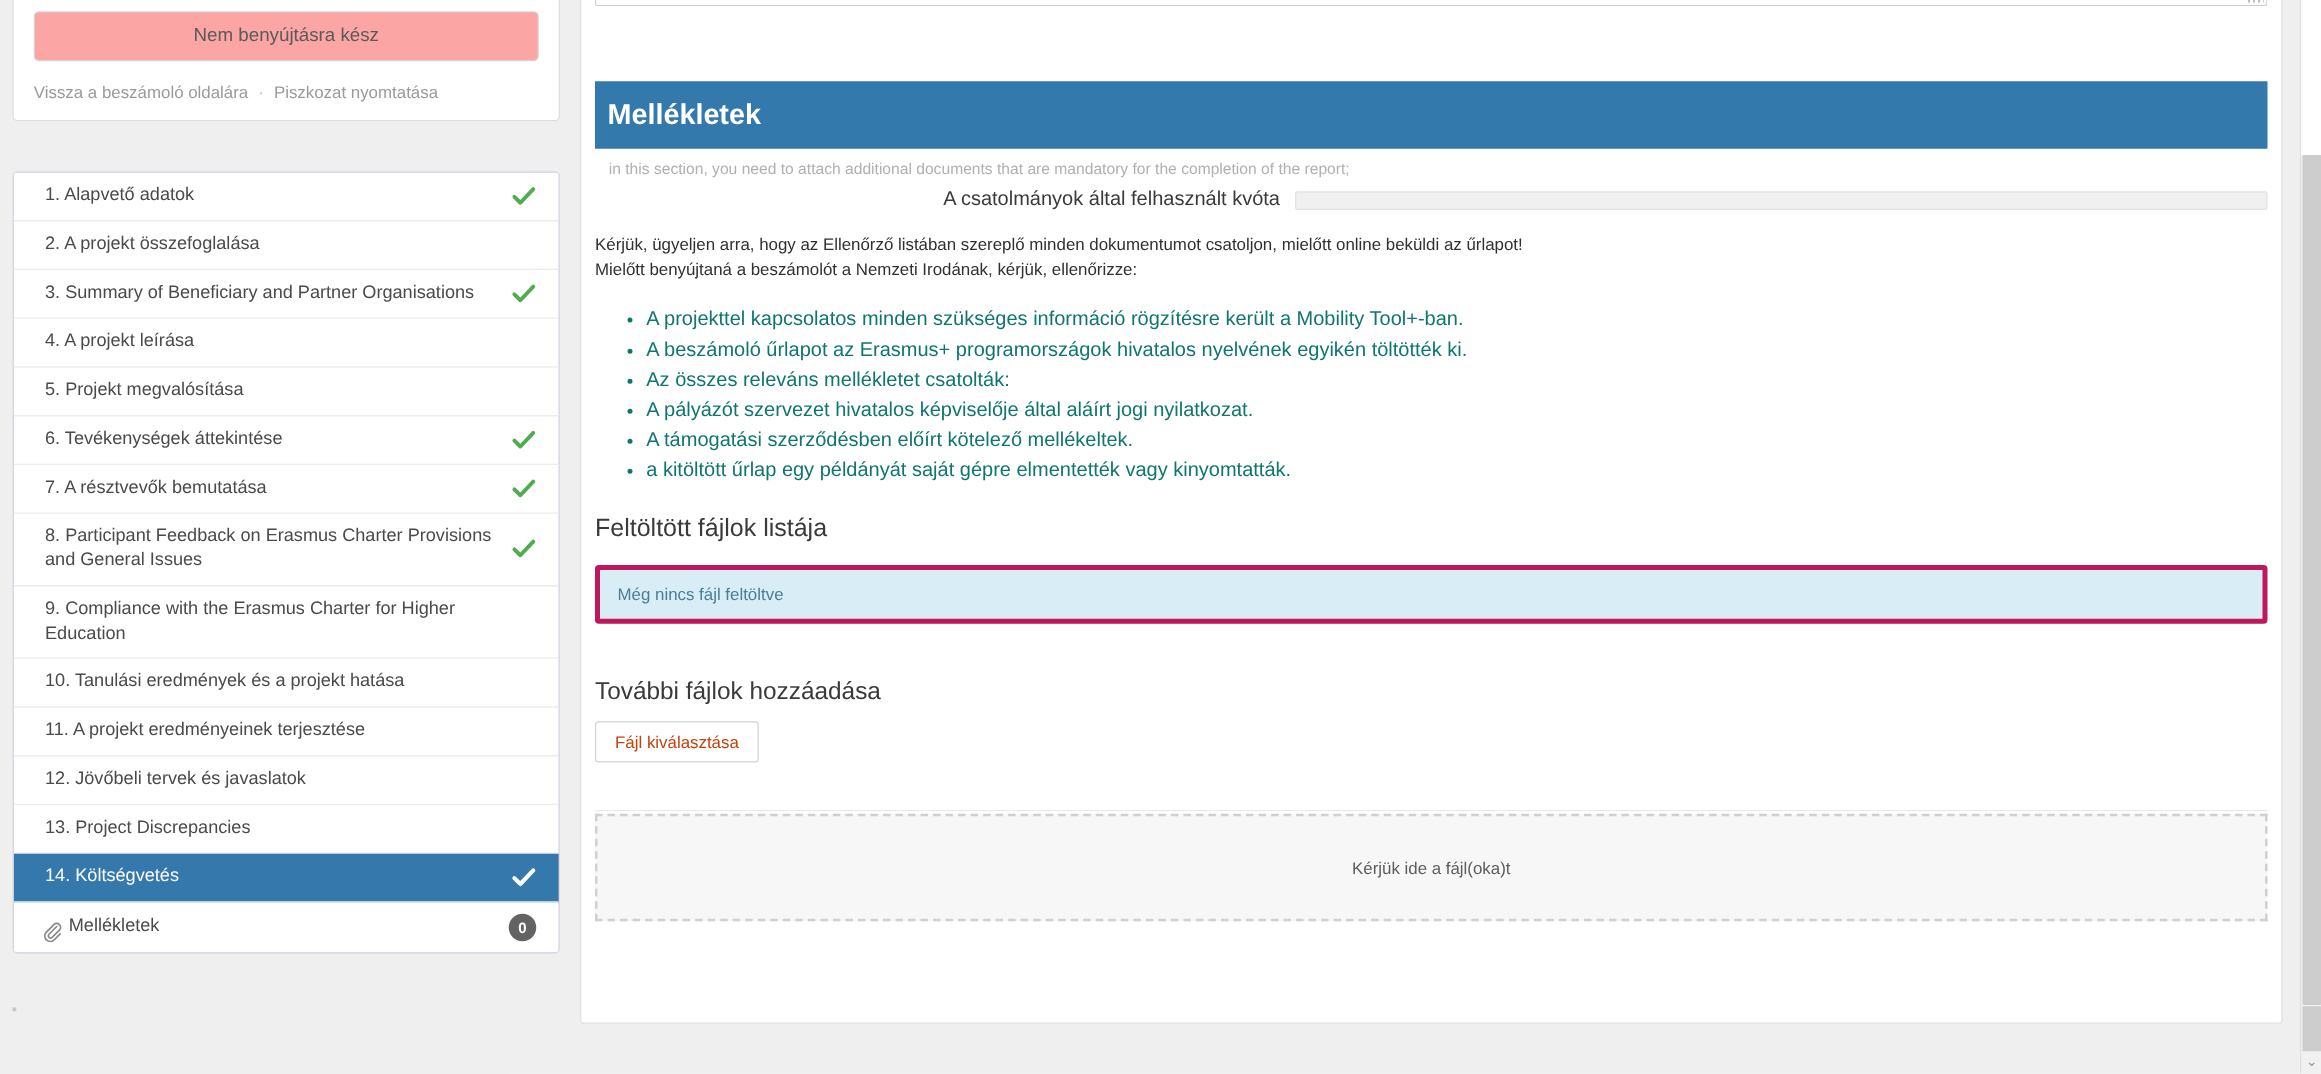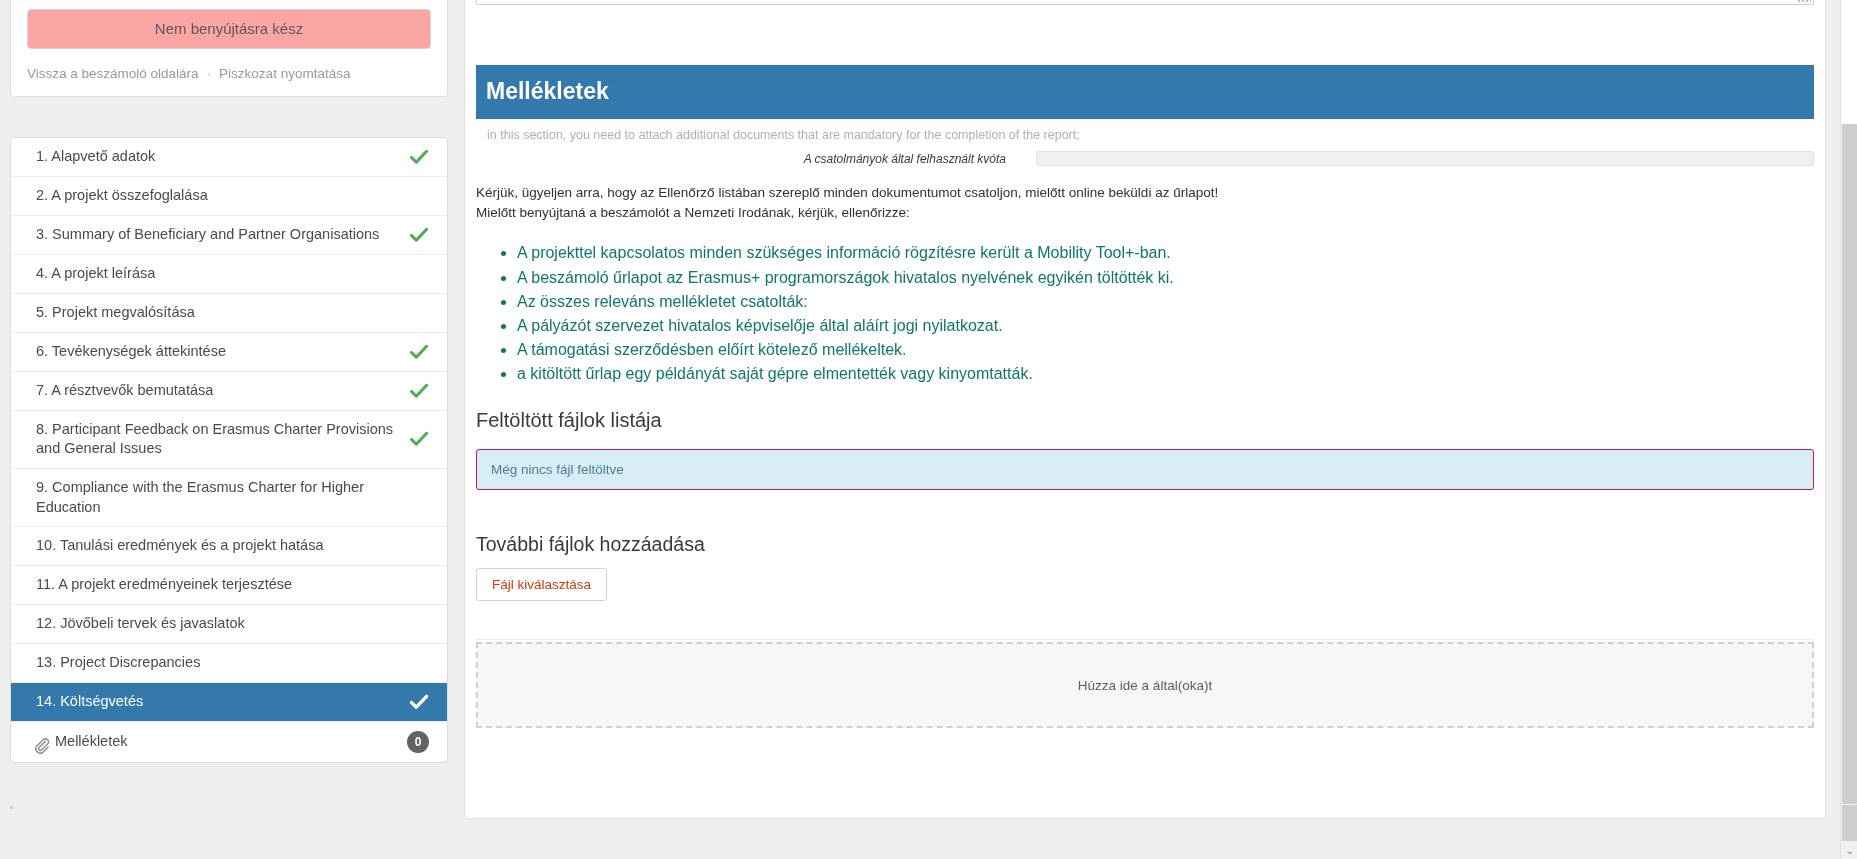--- a/index.html
+++ b/index.html
@@ -211,25 +211,24 @@
     line-height: 1.5;
   }
 
   .quota-row {
     display: flex;
     align-items: center;
     padding: 6px 11px 0 11px;
   }
   .quota-label {
     text-align: right;
-    font-size: 12px;
+    font-size: 16px;
     color: #3a3a3a;
     width: 560px;
-    padding-right: 30px;
-    font-style: italic;
+    padding-right: 12px;
   }
   .quota-bar {
     flex: 1;
     height: 15px;
     background: #f0f0f0;
     border: 1px solid #e2e2e2;
     border-radius: 2px;
     overflow: hidden;
     position: relative;
   }
@@ -263,21 +262,21 @@
     color: #3a3a3a;
     font-weight: normal;
     margin: 23px 0 0 0;
     padding: 0 11px;
     line-height: 1.2;
   }
 
   .alert-info {
     margin: 17px 11px 12px 11px;
     background: #d9edf7;
-    border: 1px solid #be185d;
+    border: 4px solid #be185d;
     border-radius: 3px;
     padding: 12px 14px;
     font-size: 13.5px;
     color: #4b7e95;
   }
 
   .subheading-2 {
     font-size: 19.5px;
     color: #3a3a3a;
     font-weight: normal;
@@ -530,21 +529,21 @@
 
       <div class="alert-info">Még nincs fájl feltöltve</div>
 
       <h2 class="subheading-2">További fájlok hozzáadása</h2>
 
       <div class="file-btn-row">
         <button class="file-btn">Fájl kiválasztása</button>
       </div>
 
       <div class="dropzone-outer">
-        <div class="dropzone">Húzza ide a által(oka)t</div>
+        <div class="dropzone">Kérjük ide a fájl(oka)t</div>
       </div>
 
     </div>
 
     <div class="browser-scroll">
       <div class="track-top"></div>
       <div class="thumb"></div>
       <div class="bottom-box"></div>
       <div class="arrow-down">⌄</div>
     </div>

